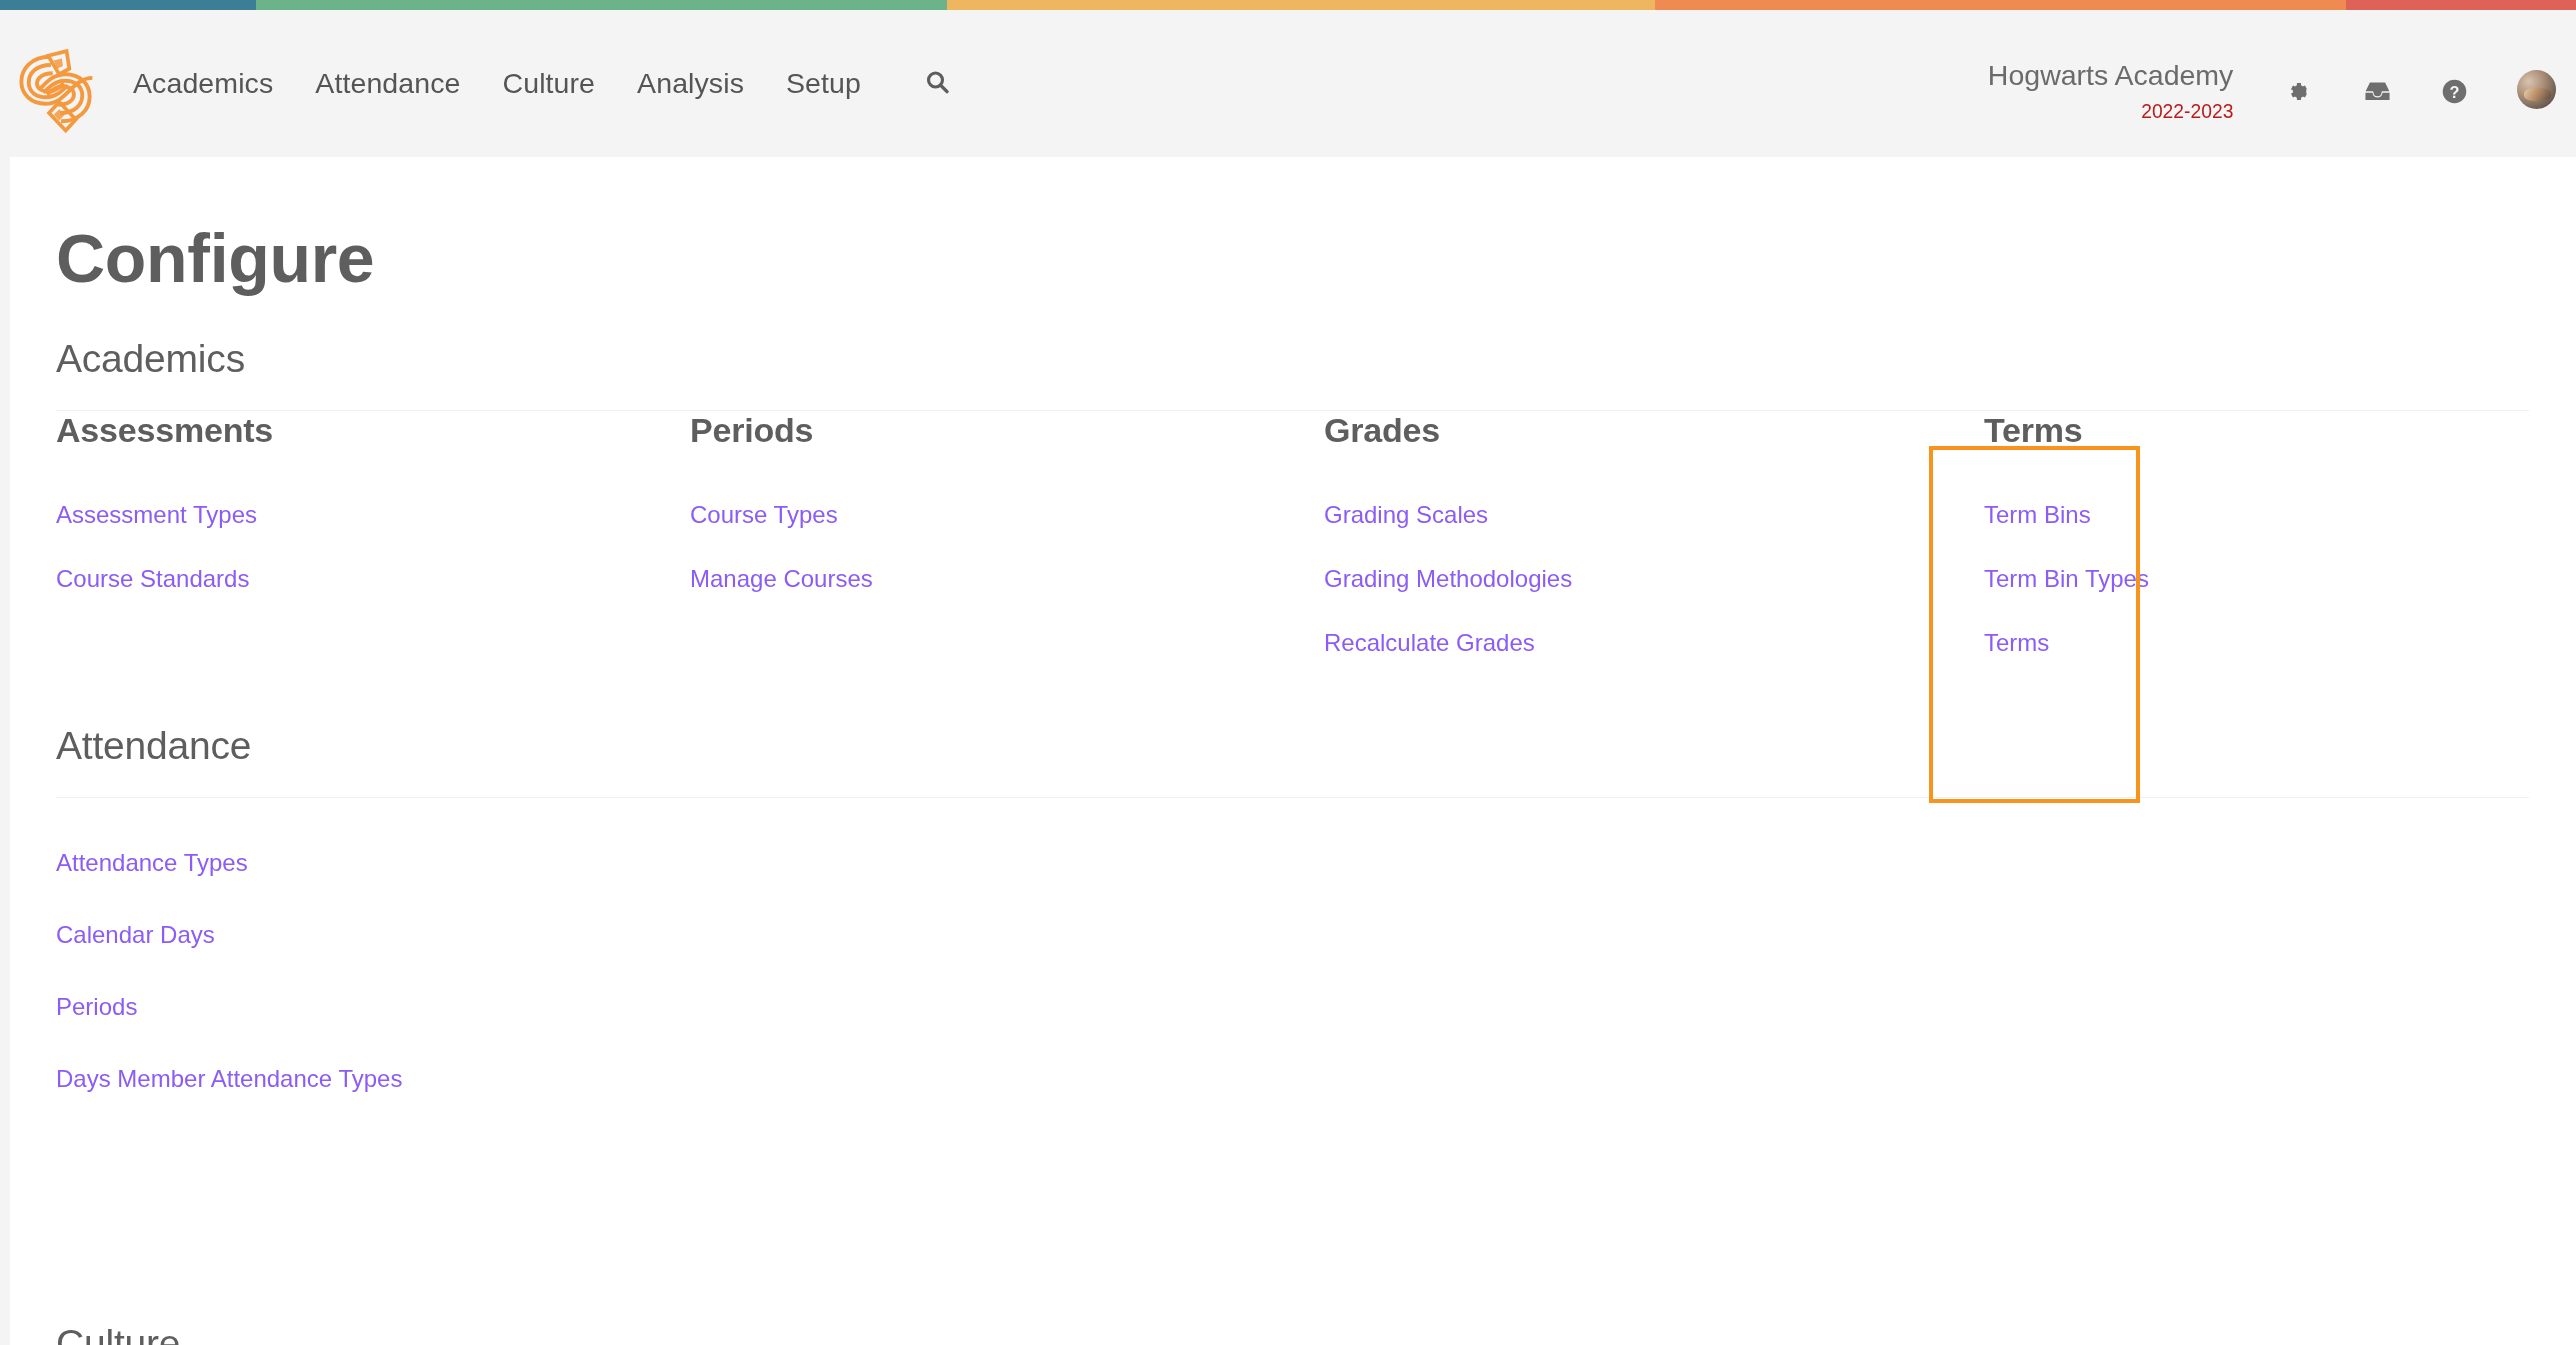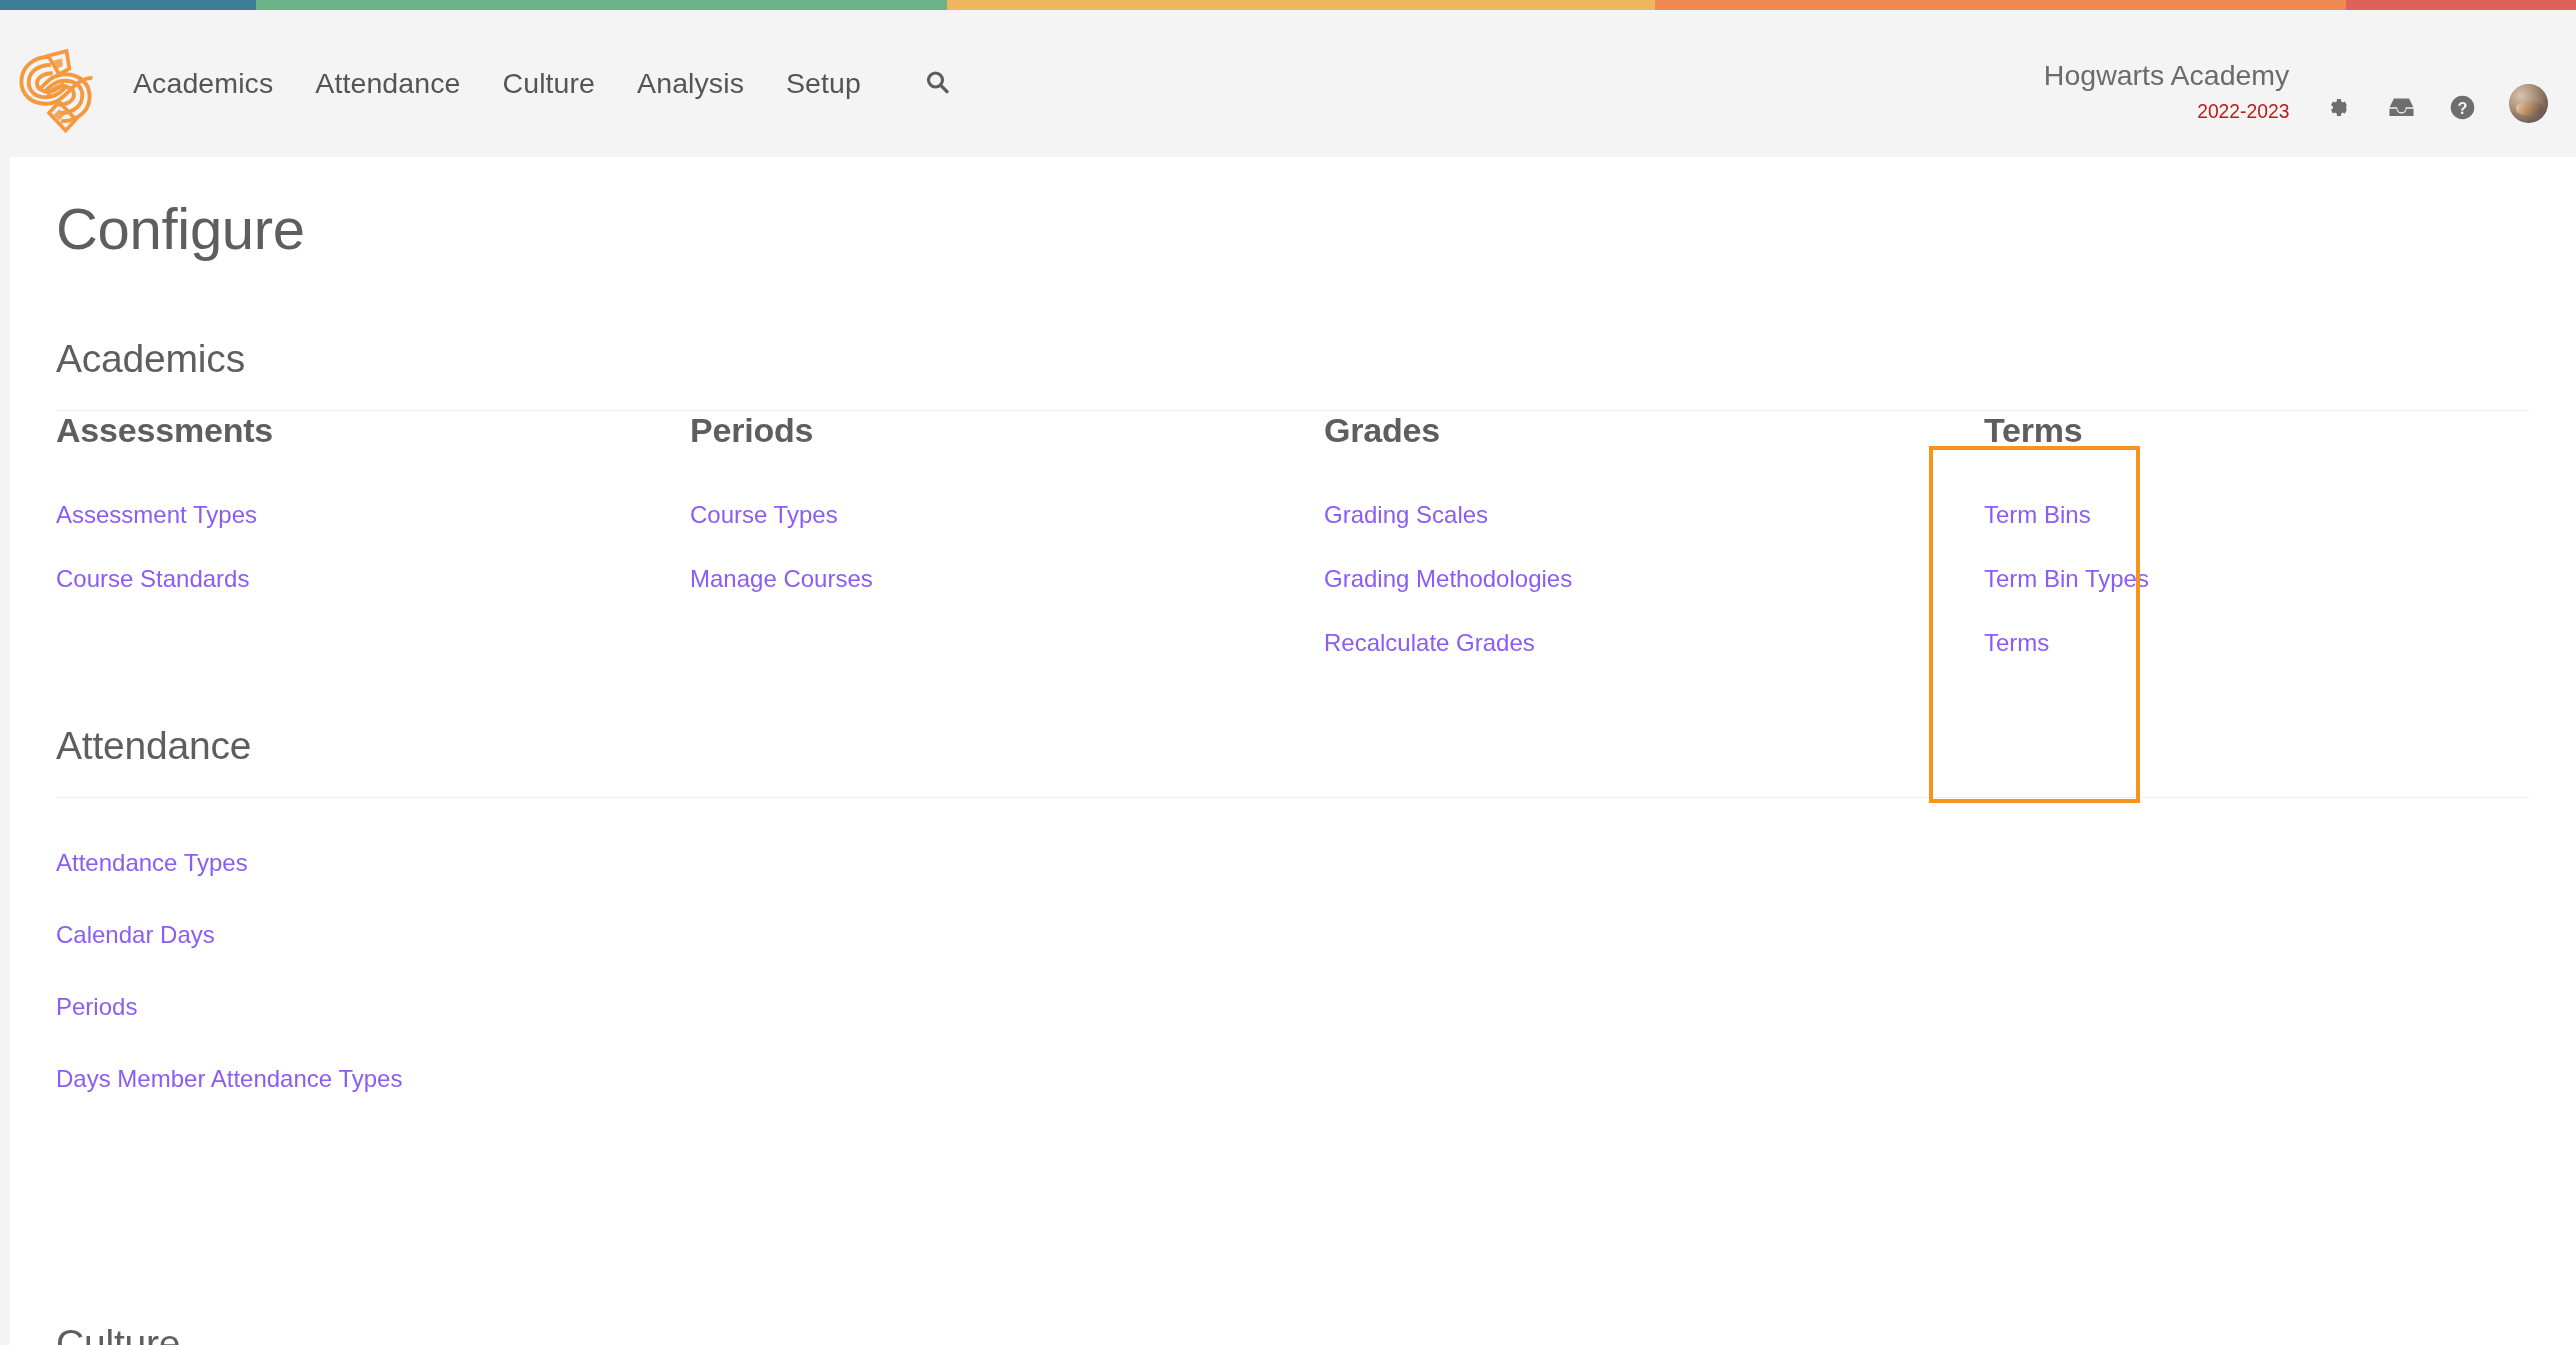--- a/index.html
+++ b/index.html
@@ -67,24 +67,24 @@
   #nav .nav-search {
     padding: 5.5px 20px;
     margin-left: 22px;
     display: flex;
     align-items: center;
     cursor: pointer;
   }
 
   #header-right {
     position: absolute;
-    right: 28px; top: 46px;
+    right: 20px; top: 46px;
     display: flex;
-    align-items: flex-end;
-    gap: 0;
+    align-items: center;
+    gap: 16px;
   }
   #school-block {
     text-align: right;
     margin-right: 22px;
     padding-top: 4.6px;
   }
   #school-name {
     font-size: 28.5px;
     color: #6b6b6b;
     line-height: 1.0;
@@ -128,23 +128,23 @@
     position: absolute;
     top: 157px; left: 10px;
     width: 2566px;
     height: 1189px;
     background: #ffffff;
     z-index: 5;
   }
 
   #page-title {
     position: absolute;
-    left: 46px; top: 38px;
-    font-size: 58px;
-    font-weight: 400;
+    left: 46px; top: 62px;
+    font-size: 68px;
+    font-weight: 700;
     color: #5e5e5e;
     letter-spacing: -0.3px;
   }
 
   .section {
     position: absolute;
     left: 46px;
     width: 2473px;
   }
   .section-title {

